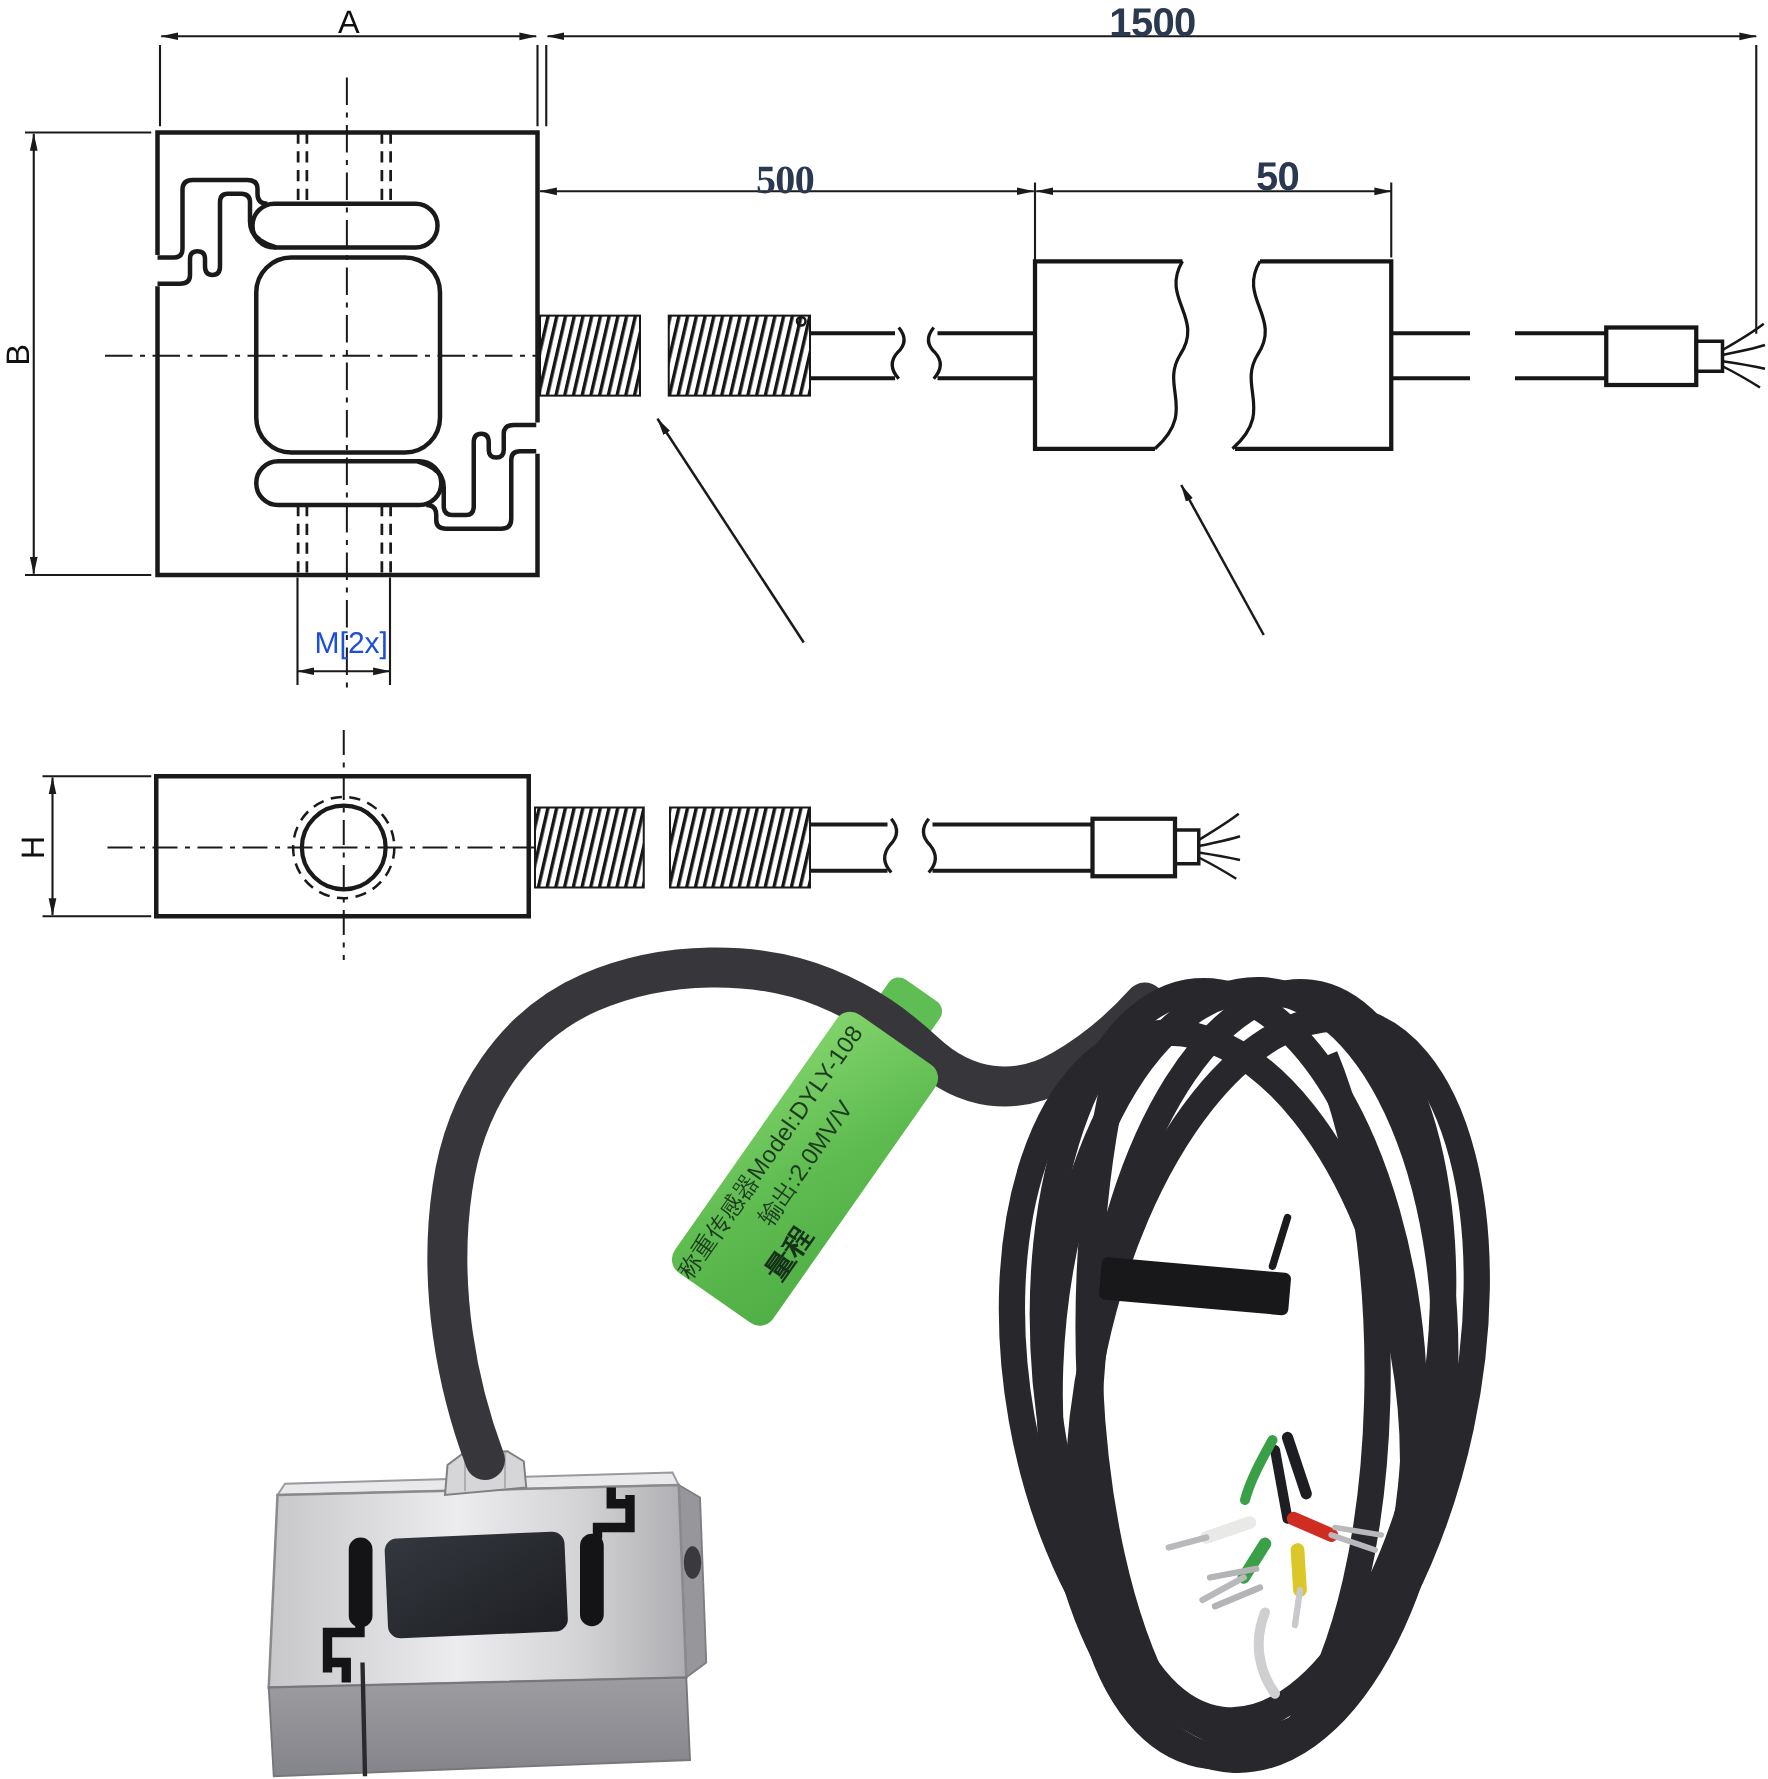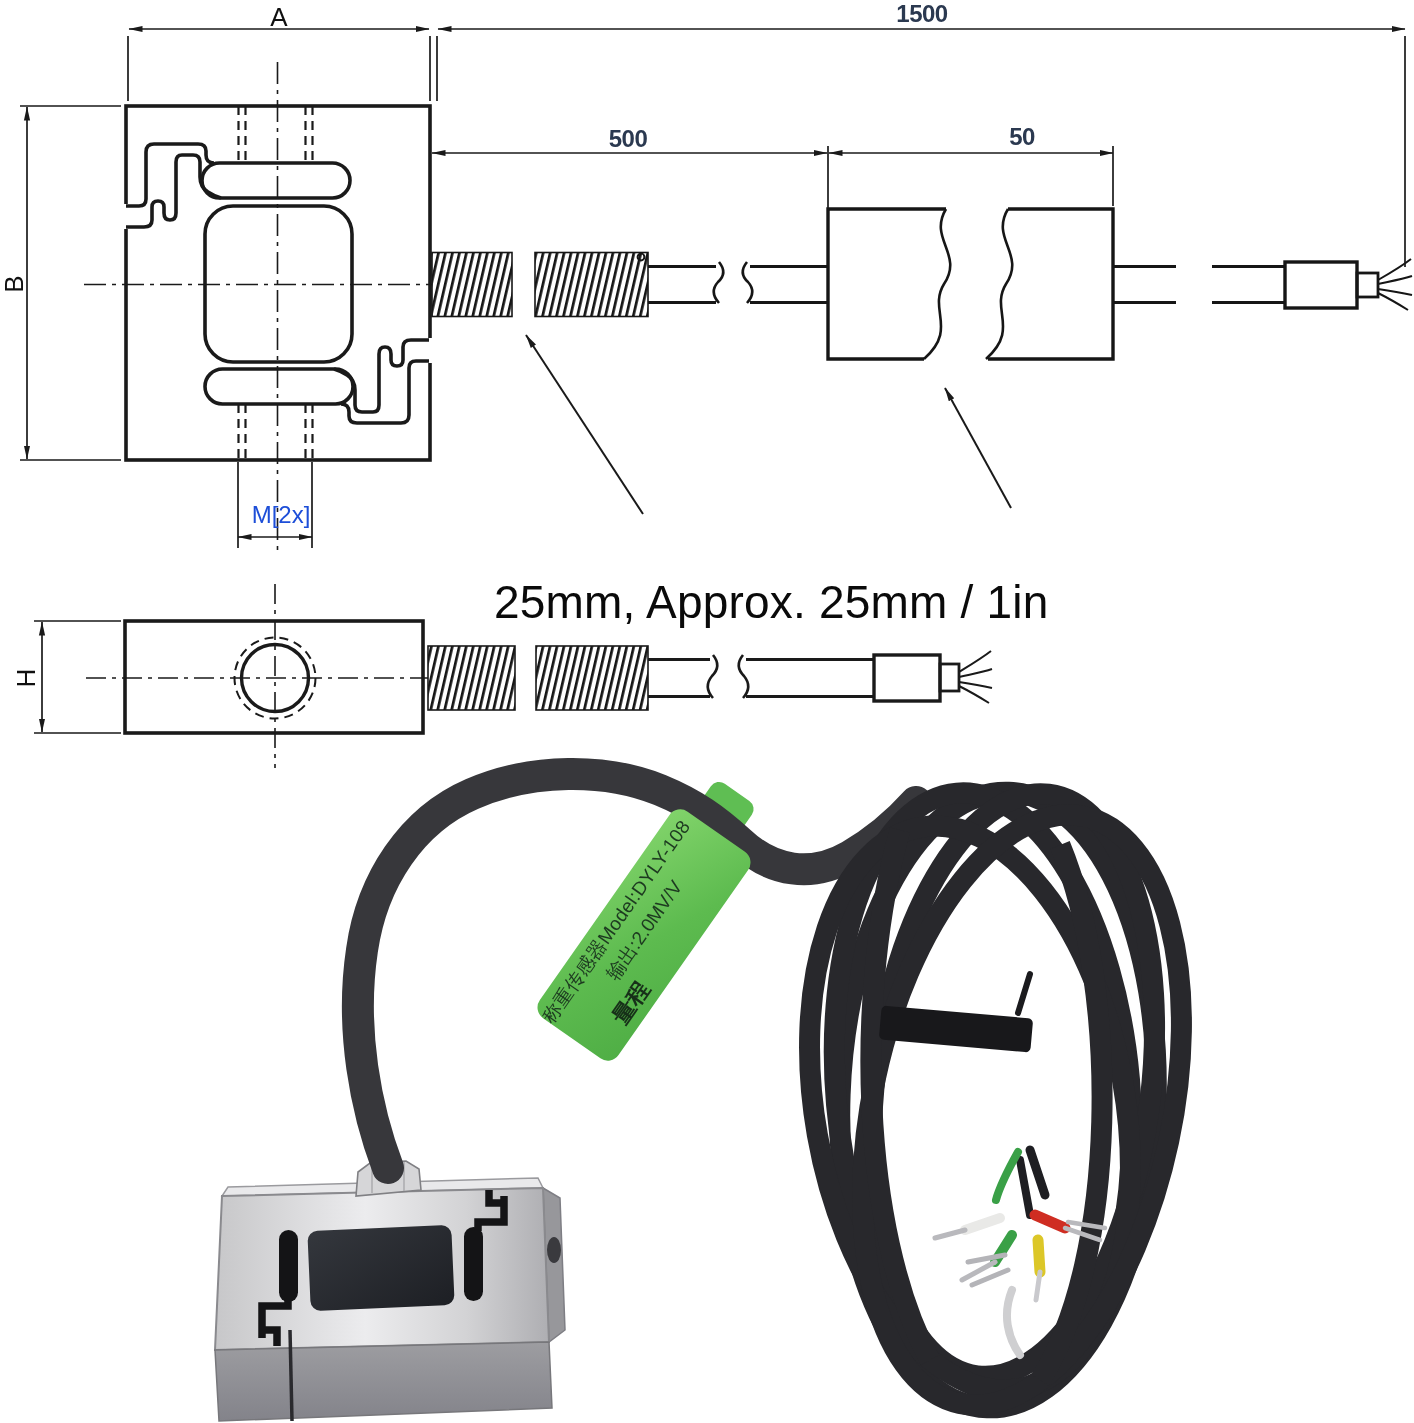--- a/index.html
+++ b/index.html
@@ -1,19 +1,19 @@
 <!DOCTYPE html>
 <html><head>
 <meta charset="utf-8">
 <style>
   html,body{margin:0;padding:0;background:#fff;}
   body{font-family:"Liberation Sans",sans-serif;}
   .stage{position:relative;width:1414px;height:1423px;background:#ffffff;overflow:hidden;}
   .stage svg{position:absolute;left:0;top:0;}
-  .dimnum{position:absolute;width:100px;text-align:center;font-size:24px;font-weight:600;
+  .dimnum{position:absolute;width:100px;text-align:center;font-size:32px;font-weight:600;
           color:#2b3950;letter-spacing:-0.5px;}
   .dimletter{position:absolute;width:36px;height:30px;text-align:center;font-size:26px;
              font-weight:500;color:#101010;}
   .rot90{transform:rotate(-90deg);}
   .dimthread{position:absolute;width:110px;text-align:center;font-size:24px;font-weight:500;color:#1d4ed8;}
   .note{position:absolute;left:494px;top:512px;width:930px;font-size:46px;line-height:60px;
         color:#0a0a0a;letter-spacing:0.2px;}
   .tag{position:absolute;left:596px;top:809px;width:96px;height:252px;border-radius:13px;
        background:linear-gradient(115deg,#82d46b,#5dbb4f 55%,#4fae45);transform:rotate(35deg);}
   .tag-inner{position:absolute;left:-78px;top:78px;width:252px;height:96px;transform:rotate(-90deg);
@@ -192,28 +192,27 @@
       <path d="M1040,1272 L1036,1300" stroke="#c9c9cd" stroke-width="5"></path>
       <path d="M1005,1255 L968,1262 M1008,1270 L972,1285" stroke="#b4b4b8" stroke-width="5"></path>
       <path d="M1012,1290 C1002,1315 1008,1338 1020,1355" stroke="#cfcfd1" stroke-width="8"></path>
     </g>
   </g>
 </svg>
 
   <div class="dimletter" style="left:261px;top:2px;">A</div>
   <div class="dimnum" style="left:872px;top:0px;">1500</div>
   <div class="dimletter rot90" style="left:-4px;top:269px;">B</div>
-  <div class="dimnum" style="left:578px;top:125px;">500</div>
+  <div class="dimnum" style="left:578px;top:125px;font-family:Liberation Serif, serif;">500</div>
   <div class="dimnum" style="left:972px;top:123px;">50</div>
   <div class="dimthread" style="left:226px;top:501px;">M[2x]</div>
   <div class="dimletter rot90" style="left:8px;top:663px;">H</div>
 
   <div class="note">
     <br>
-    <span>25mm, Approx. 25mm / 1in</span>
   </div>
 
   <div class="tag">
     <div class="tag-inner">
       <div class="tag-l1">称重传感器Model:DYLY-108</div>
       <div class="tag-l2">输出:2.0MV/V</div>
       <div class="tag-l3">量程</div>
     </div>
   </div>
 

